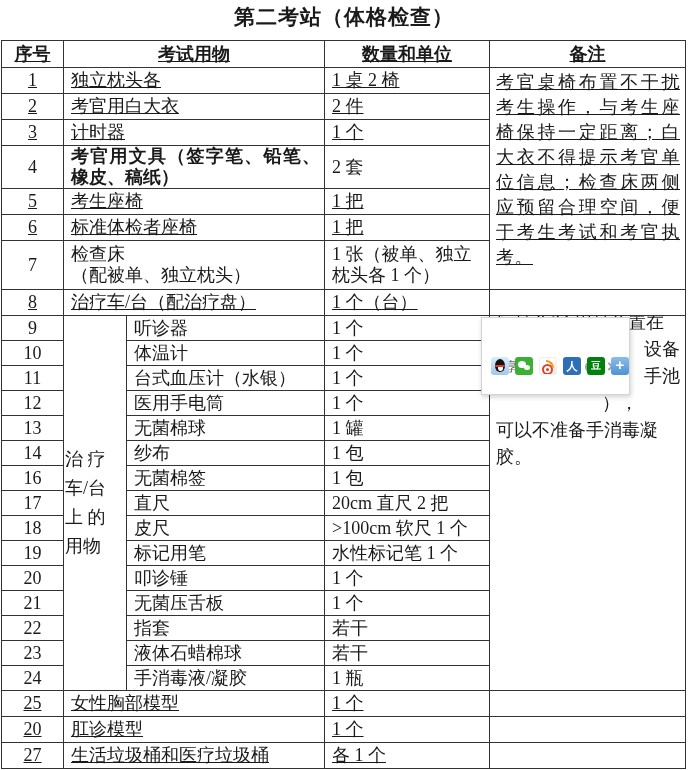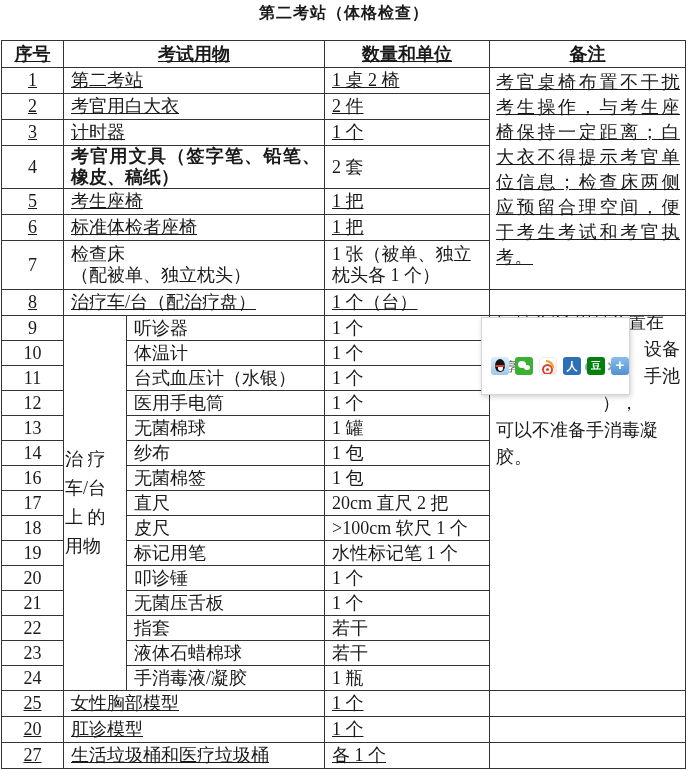--- a/index.html
+++ b/index.html
@@ -2,21 +2,21 @@
 <html><head>
 <meta charset="utf-8">
 <style>
   html,body { margin:0; padding:0; background:#fff; }
   .page {
     position:relative; width:688px; height:770px; background:#ffffff;
     overflow:hidden; font-family:"Liberation Serif","DejaVu Serif",serif; color:#1a1a1a;
   }
   .title {
     position:absolute; top:3px; left:0; right:0; text-align:center;
-    font-size:16px; font-weight:bold; letter-spacing:1px;
+    font-size:21px; font-weight:bold; letter-spacing:1px;
   }
   table.main {
     position:absolute; left:1px; top:40px; width:685px;
     border-collapse:collapse; table-layout:fixed;
   }
   table.main td, table.main th { border:1.5px solid #333; overflow:hidden; }
   table.main th { font-size:18px; font-weight:bold; text-align:center; padding:1px 0; }
   table.main td { font-size:18px; }
   tr.h26 { height:26px;text-decoration:underline; } tr.h42 { height:42px; } tr.h49 { height:49px; } tr.h25 { height:25px; }
   .num  { text-align:center; font-size:17px; padding:0; }
@@ -85,21 +85,21 @@
     <tbody>
         <tr class="h26">
       <th>序号</th>
       <th colspan="2">考试用物</th>
       <th>数量和单位</th>
       <th>备注</th>
     </tr>
 
     <tr class="h26">
       <td class="num">1</td>
-      <td class="item" colspan="2">第二考站</td>
+      <td class="item" colspan="2">独立枕头各</td>
       <td class="qty">1 桌 2 椅</td>
       <td class="remark" rowspan="7">考官桌椅布置不干扰考生操作，与考生座椅保持一定距离；白大衣不得提示考官单位信息；检查床两侧应预留合理空间，便于考生考试和考官执考。</td>
     </tr>
     <tr class="h26">
       <td class="num">2</td>
       <td class="item" colspan="2">考官用白大衣</td>
       <td class="qty">2 件</td>
     </tr>
     <tr class="h26">
       <td class="num">3</td>

